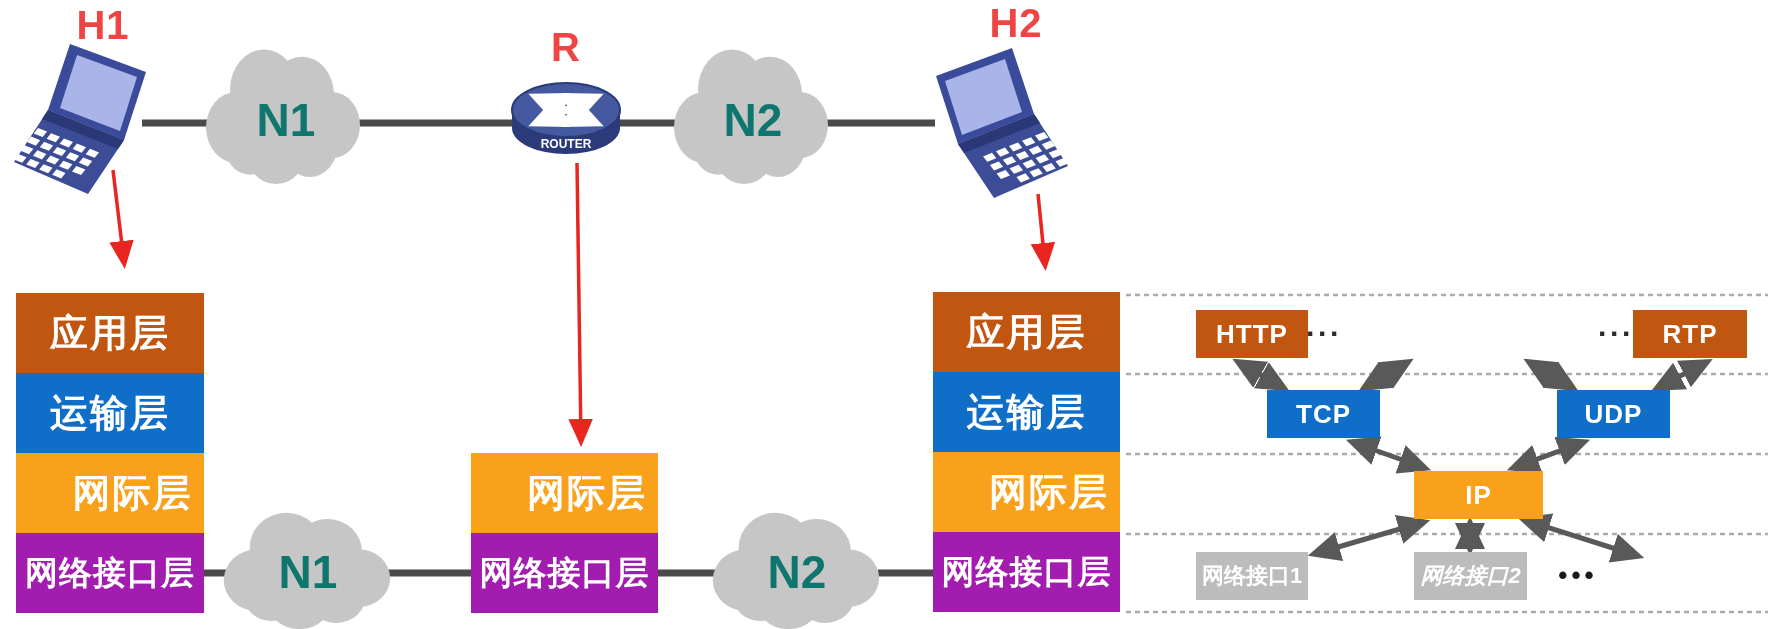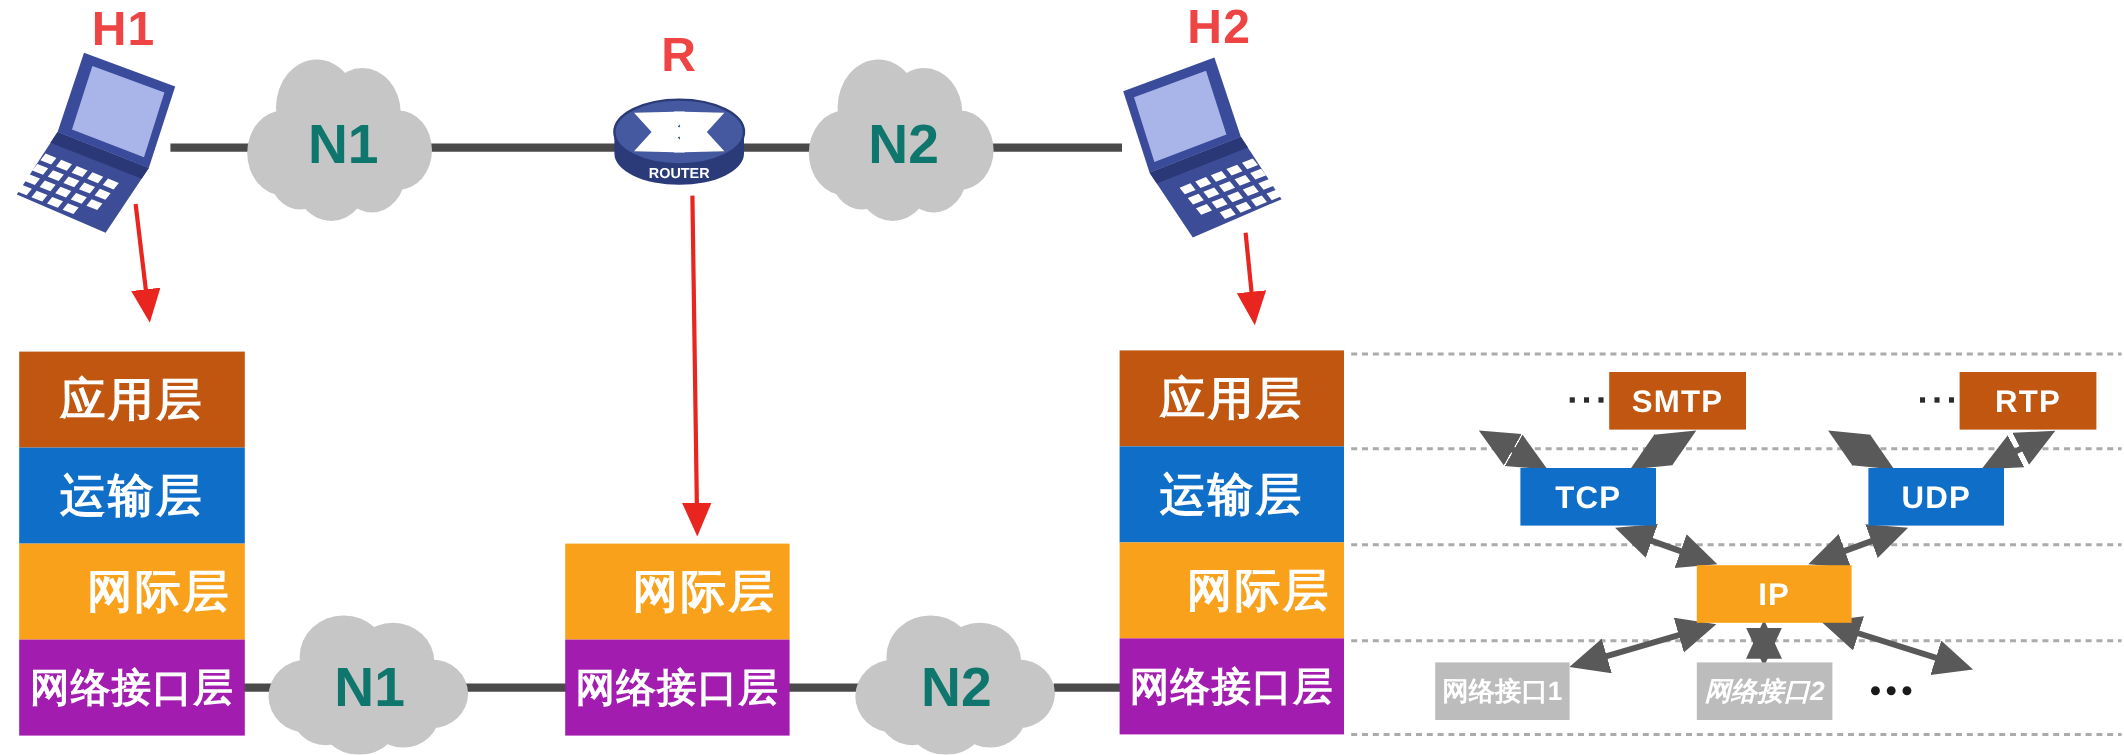--- a/index.html
+++ b/index.html
@@ -176,22 +176,22 @@
     <div class="layer h80 c-iface f5">网络接口层</div>
   </div>
 
   <div class="stack" style="left:933px;top:292px;width:187px;">
     <div class="layer h80 c-app f3">应用层</div>
     <div class="layer h80 c-trans f3">运输层</div>
     <div class="layer h80 c-inet f3">网际层</div>
     <div class="layer h80 c-iface f5">网络接口层</div>
   </div>
 
+  <div class="pbox b-app" style="left:1196px;top:310px;width:112px;height:48px;">HTTP</div>
   <div class="dots" style="left:1301px;top:312px;width:46px;height:44px;">···</div>
-  <div class="pbox b-app" style="left:1341px;top:310px;width:114px;height:48px;">SMTP</div>
   <div class="dots" style="left:1593px;top:312px;width:46px;height:44px;">···</div>
   <div class="pbox b-app" style="left:1633px;top:310px;width:114px;height:48px;">RTP</div>
 
   <div class="pbox b-trans" style="left:1267px;top:390px;width:113px;height:48px;">TCP</div>
   <div class="pbox b-trans" style="left:1557px;top:390px;width:113px;height:48px;">UDP</div>
 
   <div class="pbox b-inet" style="left:1414px;top:471px;width:129px;height:48px;">IP</div>
 
   <div class="pbox b-iface cn" style="left:1196px;top:552px;width:112px;height:48px;">网络接口1</div>
   <div class="pbox b-iface cn" style="left:1414px;top:552px;width:113px;height:48px;font-style:italic;">网络接口2</div>

